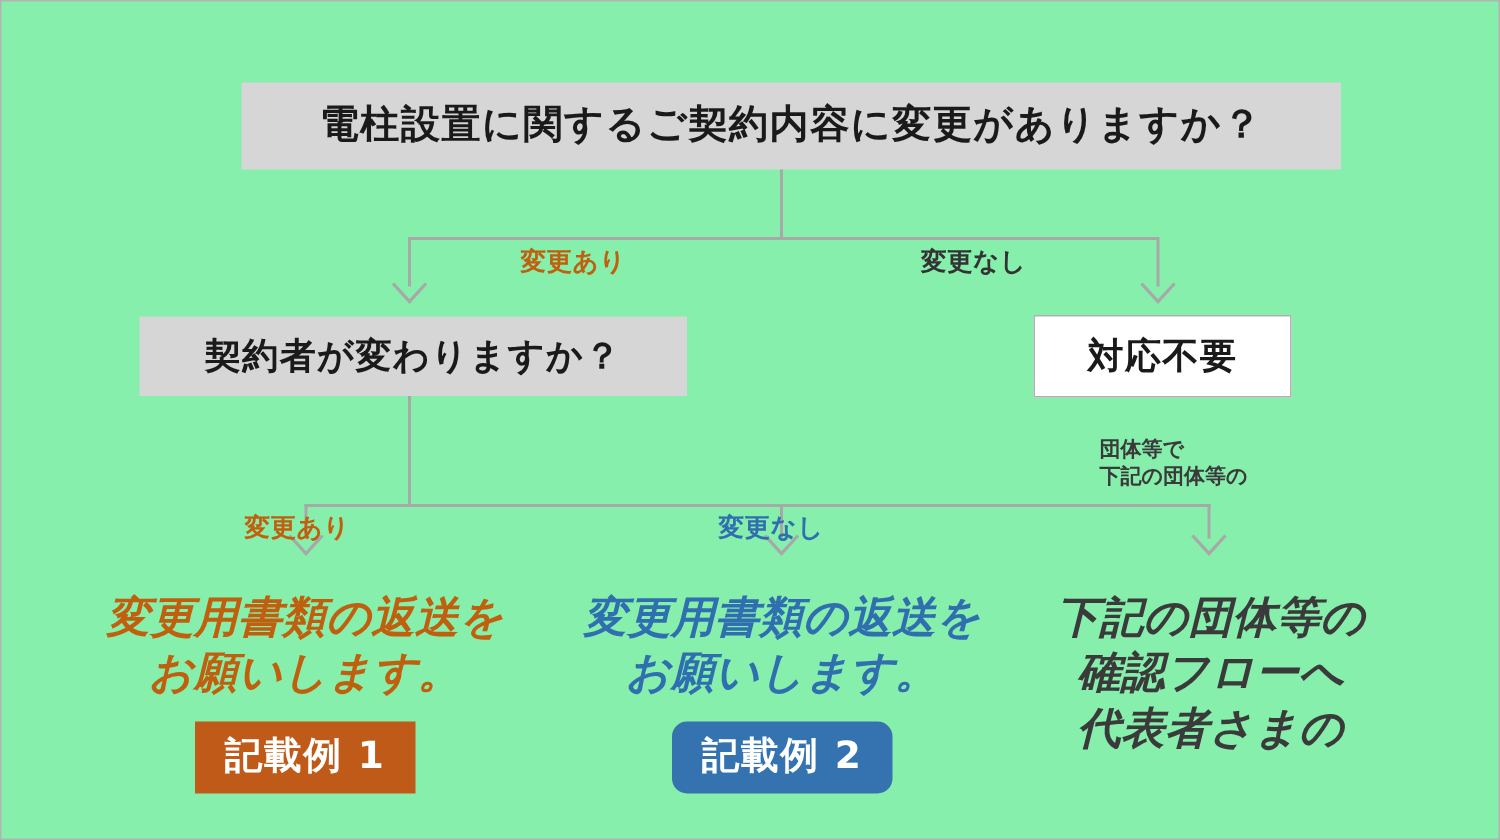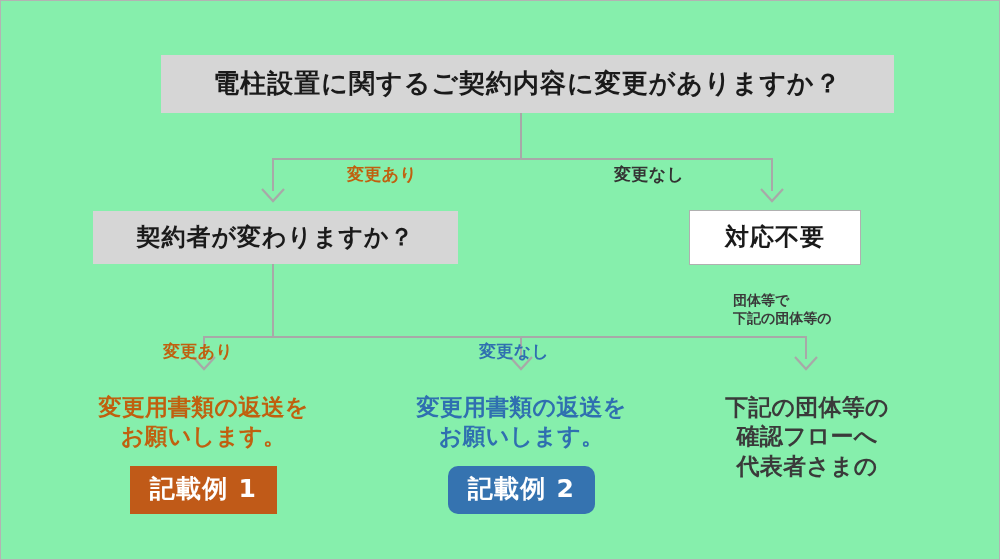--- a/index.html
+++ b/index.html
@@ -91,22 +91,23 @@
     white-space: nowrap;
   }
   
   .result {
     position: absolute;
     text-align: center;
     font-weight: bold;
     line-height: 1.28;
   }
   .result-text {
-    font-size: 23px;
+    font-size: 29px;
     letter-spacing: 0.01em;
+    font-style: italic;
   }
   .txt-orange { color: #c0600f; }
   .txt-blue   { color: #2f6fb0; }
   .txt-dark   { color: #3a3a3a; }
   .badge {
     display: inline-block;
     margin-top: 14px;
     padding: 7px 20px 9px 20px;
     color: #ffffff;
     font-size: 25px;

